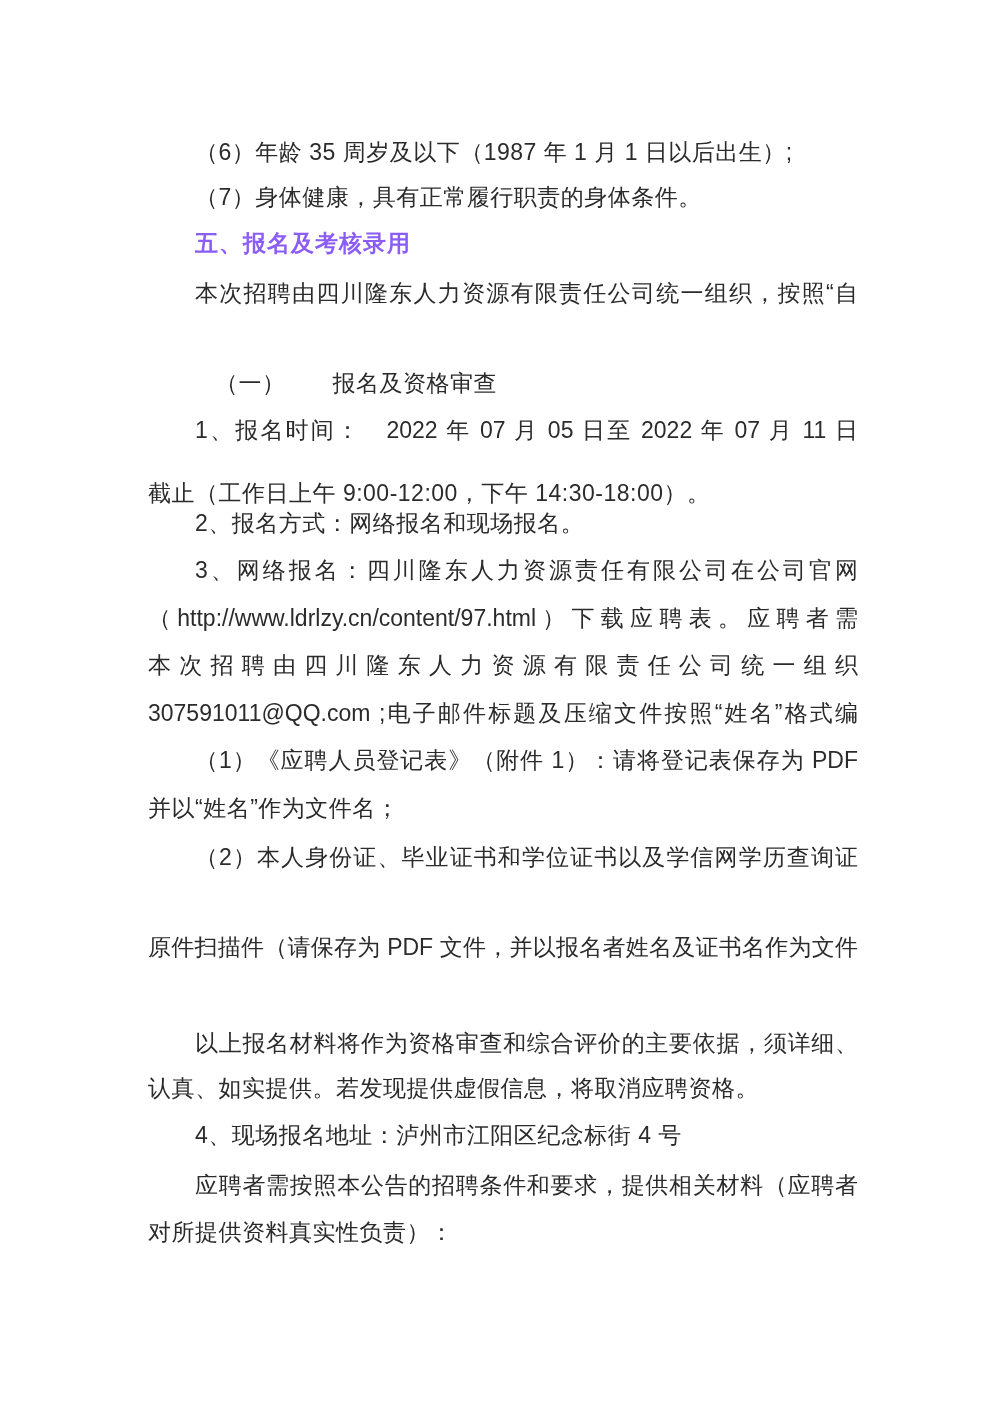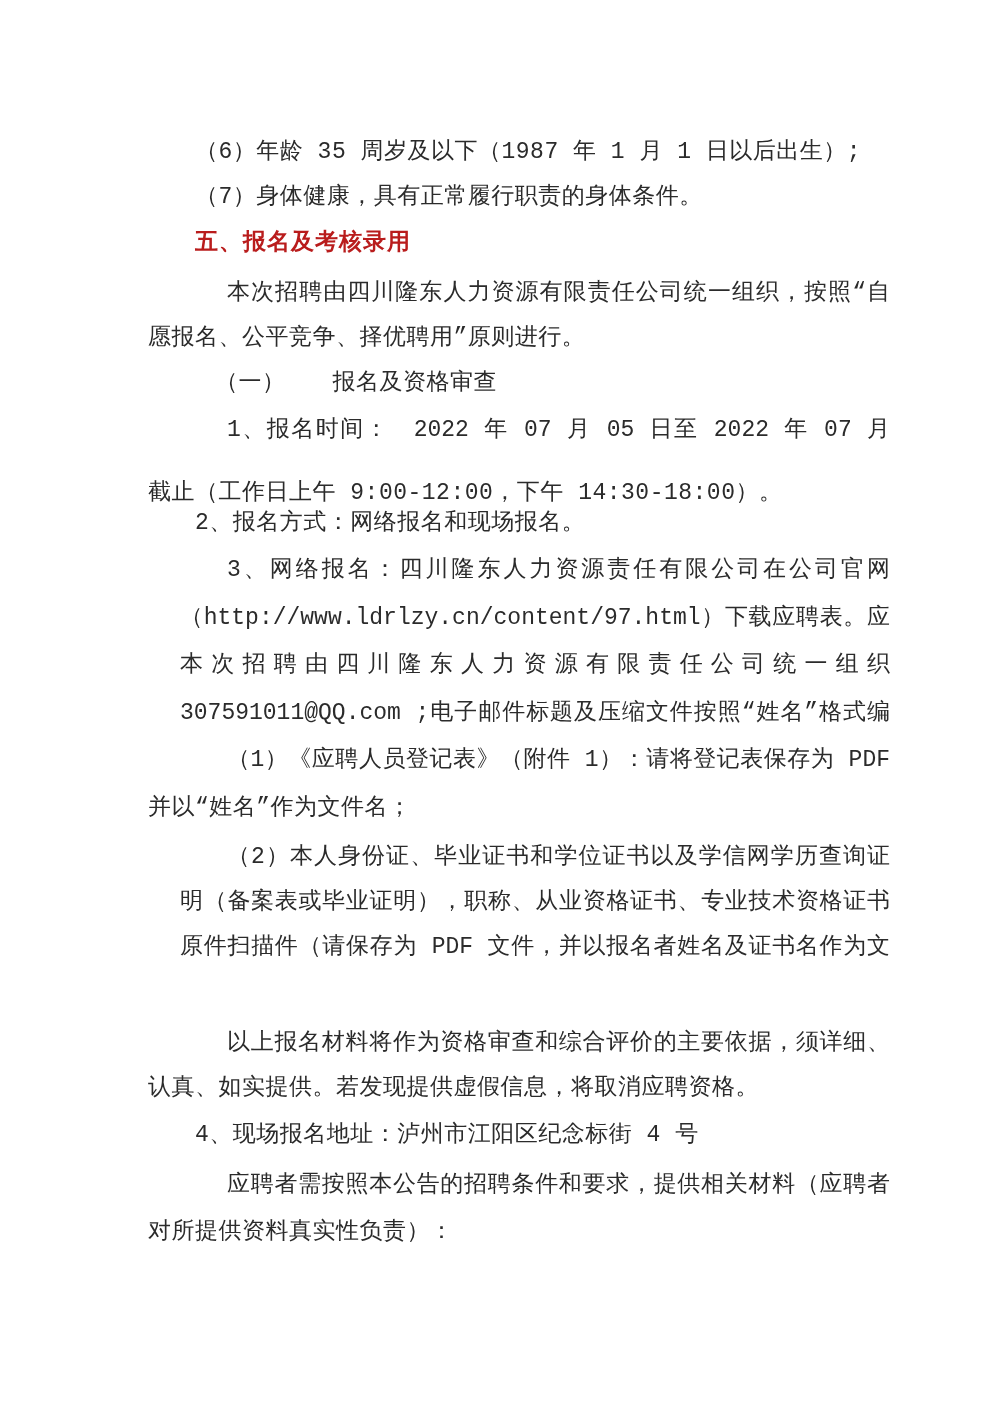--- a/index.html
+++ b/index.html
@@ -6,21 +6,21 @@
     margin: 0;
     padding: 0;
     background: #ffffff;
   }
   .page {
     position: relative;
     width: 1000px;
     height: 1413px;
     background: #ffffff;
     color: #2b2b2b;
-    font-family: Liberation Mono, monospace;
+    font-family: Liberation Sans, sans-serif;
     overflow: hidden;
     border-radius: 13px;
   }
   .line {
     position: absolute;
     left: 148px;
     width: 710px;
     height: 46px;
     line-height: 46px;
     font-size: 23px;
@@ -28,56 +28,53 @@
     white-space: nowrap;
     overflow: visible;
   }
   .line.justify {
     white-space: normal;
     text-align: justify;
     text-align-last: justify;
     text-justify: inter-character;
     letter-spacing: 0;
     overflow: hidden;
-    margin-left: 32px;
   }
   .line.indent {
     padding-left: 47px;
     width: 663px;
   }
   .line.indent2 {
     padding-left: 67px;
     width: 643px;
   }
   .line.bold {
     font-weight: 700;
-    color: #b91c1c;
+    color: #8b5cf6;
     letter-spacing: 1px;
   }
 </style>
 </head>
 <body>
 
 <div class="page">
   <div class="line indent" style="top:129px">（6）年龄 35 周岁及以下（1987 年 1 月 1 日以后出生）;</div>
   <div class="line indent" style="top:174px">（7）身体健康，具有正常履行职责的身体条件。</div>
   <div class="line indent bold" style="top:220px">五、报名及考核录用</div>
   <div class="line indent justify" style="top:270px">本次招聘由四川隆东人力资源有限责任公司统一组织，按照“自</div>
-  <div class="line" style="top:315px">愿报名、公平竞争、择优聘用”原则进行。</div>
   <div class="line indent2" style="top:360px">（一）　　报名及资格审查</div>
   <div class="line indent justify" style="top:407px">1、报名时间：　2022 年 07 月 05 日至 2022 年 07 月 11 日 24:00</div>
   <div class="line" style="top:470px">截止（工作日上午 9:00-12:00，下午 14:30-18:00）。</div>
   <div class="line indent" style="top:500px">2、报名方式：网络报名和现场报名。</div>
   <div class="line indent justify" style="top:547px">3、网络报名：四川隆东人力资源责任有限公司在公司官网</div>
   <div class="line justify" style="top:595px">（http://www.ldrlzy.cn/content/97.html）下载应聘表。应聘者需</div>
   <div class="line justify" style="top:642px">本次招聘由四川隆东人力资源有限责任公司统一组织</div>
   <div class="line justify" style="top:690px">307591011@QQ.com ;电子邮件标题及压缩文件按照“姓名”格式编写：</div>
   <div class="line indent justify" style="top:737px">（1）《应聘人员登记表》（附件 1）：请将登记表保存为 PDF 文件，</div>
   <div class="line" style="top:785px">并以“姓名”作为文件名；</div>
   <div class="line indent justify" style="top:834px">（2）本人身份证、毕业证书和学位证书以及学信网学历查询证</div>
-  <div class="line justify" style="top:879px">明（备案表或毕业证明），职称、从业资格证书、专业技术资格证书</div>
   <div class="line justify" style="top:924px">原件扫描件（请保存为 PDF 文件，并以报名者姓名及证书名作为文件</div>
   <div class="line indent justify" style="top:1020px">以上报名材料将作为资格审查和综合评价的主要依据，须详细、</div>
   <div class="line" style="top:1065px">认真、如实提供。若发现提供虚假信息，将取消应聘资格。</div>
   <div class="line indent" style="top:1112px">4、现场报名地址：泸州市江阳区纪念标街 4 号</div>
   <div class="line" style="top:1209px">对所提供资料真实性负责）：</div>
   <div class="line indent justify" style="top:1162px">应聘者需按照本公告的招聘条件和要求，提供相关材料（应聘者</div>
 </div>
 
 </body></html>

